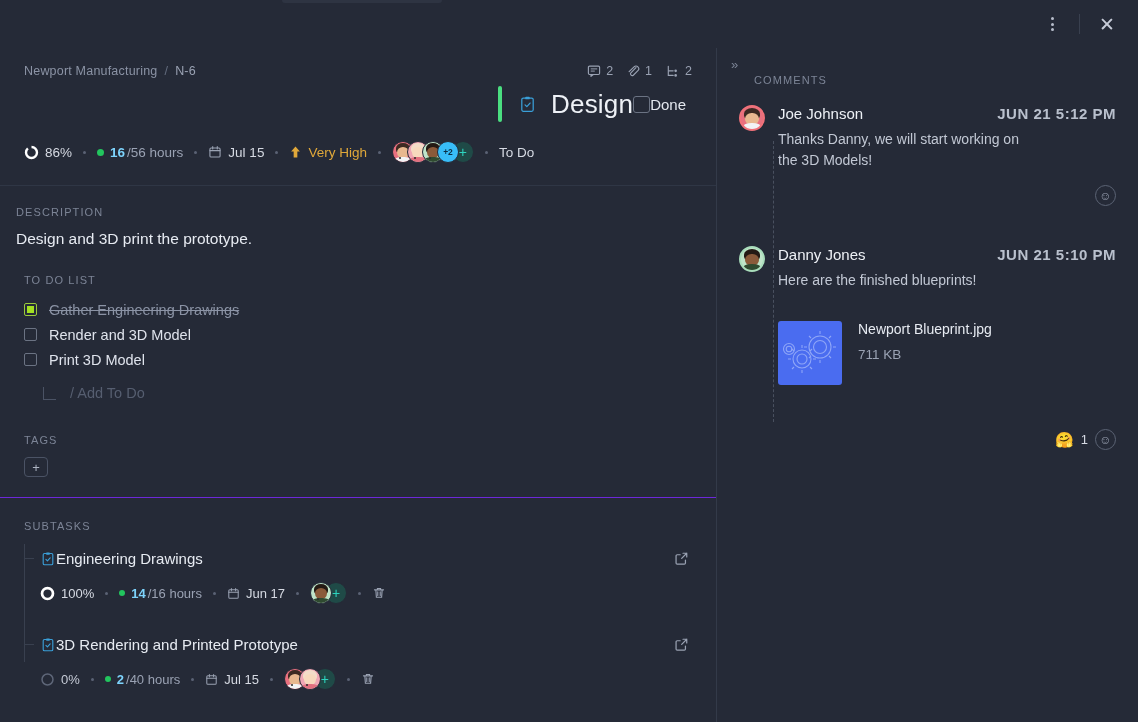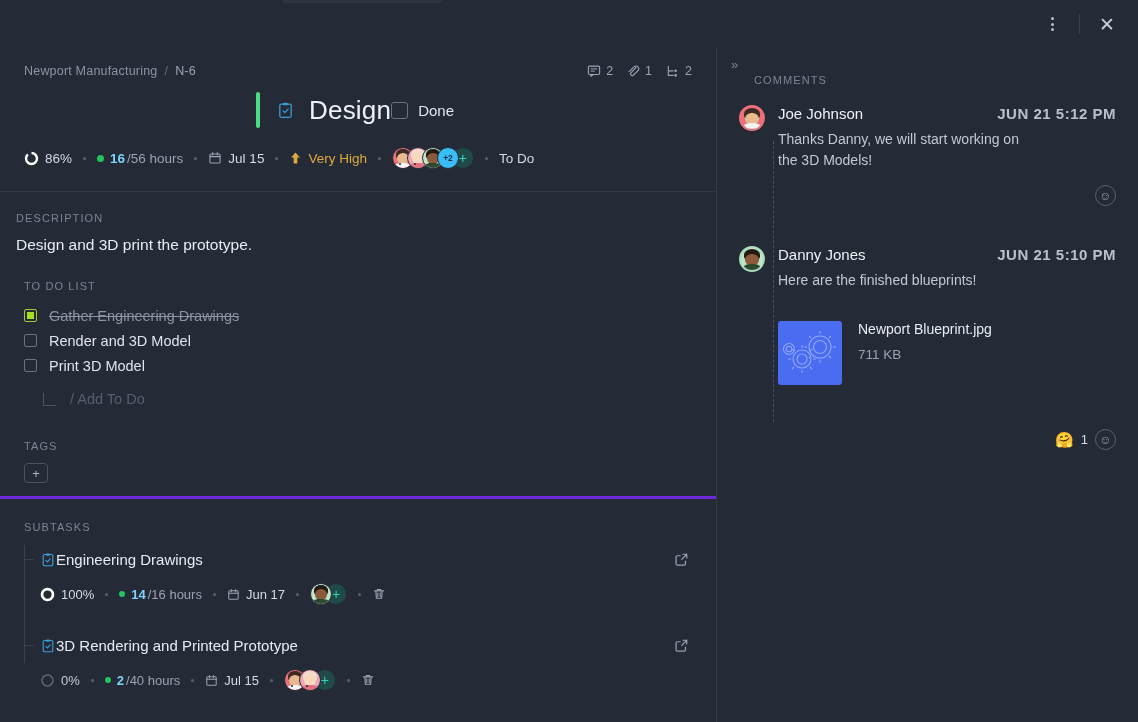--- a/index.html
+++ b/index.html
@@ -45,26 +45,26 @@
   .crumbrow { display: flex; align-items: center; justify-content: space-between; }
   .crumbs { display: flex; align-items: center; gap: 7px; font-size: 12.5px; color: #8b93a5; letter-spacing: .2px; }
   .crumbs .proj { cursor: pointer; }
   .crumbs .slash { color: #636c7e; }
   .crumbs .tid { color: #9aa2b3; cursor: pointer; }
 
   .counts { display: flex; align-items: center; gap: 13px; }
   .count { display: flex; align-items: center; gap: 5px; color: #9aa2b3; font-size: 12.5px; cursor: pointer; }
   .count svg { display: block; }
 
-  .titlerow { display: flex; align-items: center; justify-content: center; margin-top: 14px; }
+  .titlerow { display: flex; align-items: center; justify-content: flex-end; margin-top: 8px; }
   .titleleft { display: flex; align-items: center; }
   .greenbar { width: 4px; height: 36px; background: #4ade80; border-radius: 2px; margin-right: 16px; }
   .tasktype-icon { margin-right: 14px; display: flex; }
   .title { font-size: 26px; font-weight: 400; color: #eef1f6; letter-spacing: .2px; }
-  .donebox { display: flex; align-items: center; gap: 10px; cursor: pointer; padding-right: 6px; }
+  .donebox { display: flex; align-items: center; cursor: pointer; padding-right: 6px; }
   .cbx { width: 17px; height: 17px; border: 1.5px solid #6b7383; border-radius: 3px; background: transparent; }
   .donelabel { font-size: 15px; color: #e3e7ee; }
 
   
   .metarow { display: flex; align-items: center; margin-top: 19px; font-size: 13.5px; }
   .mi { display: flex; align-items: center; gap: 6px; color: #d6dae3; cursor: pointer; }
   .mdot { width: 3px; height: 3px; background: #5a6274; border-radius: 50%; margin: 0 11px; flex: none; }
   .pct-ring { width: 15px; height: 15px; }
   .hrs-dot { width: 7px; height: 7px; border-radius: 50%; background: #22c55e; display: inline-block; }
   .hrs-num { color: #7dd3fc; font-weight: 700; }
@@ -107,21 +107,21 @@
   .todo-item { display: flex; align-items: center; gap: 12px; height: 25px; cursor: pointer; }
   .tbox { width: 13px; height: 13px; border: 1.5px solid #6b7383; border-radius: 2px; flex: none; }
   .tbox.done { border-color: #9bcb3b; display: flex; align-items: center; justify-content: center; }
   .tbox.done::after { content: ""; width: 7px; height: 7px; background: #a3e022; display: block; }
   .todo-label { font-size: 14.5px; color: #dfe3ec; }
   .todo-item.done .todo-label { color: #8b93a5; text-decoration: line-through; }
   .addtodo { display: flex; align-items: center; gap: 14px; height: 30px; margin-top: 6px; cursor: pointer; }
   .lbracket { width: 13px; height: 13px; border-left: 1.5px solid #4b5365; border-bottom: 1.5px solid #4b5365; margin-left: 19px; }
   .addtodo-label { font-size: 14.5px; color: #565e70; }
 
-  .tags-sec { padding: 26px 24px 13px 24px; border-bottom: 3px solid #6d28d9; }
+  .tags-sec { padding: 26px 24px 20px 24px; border-bottom: 1px solid #6d28d9; }
   .tag-add {
     margin-top: 11px; width: 24px; height: 20px; border: 1px solid #4b5365; border-radius: 4px;
     display: flex; align-items: center; justify-content: center; color: #aeb5c3; font-size: 13px;
     cursor: pointer; line-height: 1;
   }
 
   .subtasks-sec { padding: 22px 24px 0 24px; position: relative; }
   .subtree { margin-top: 16px; position: relative; padding-left: 16px; }
   .subtree::before {
     content: ""; position: absolute; left: 0; top: -4px; height: 118px; width: 1px; background: #39404f;

